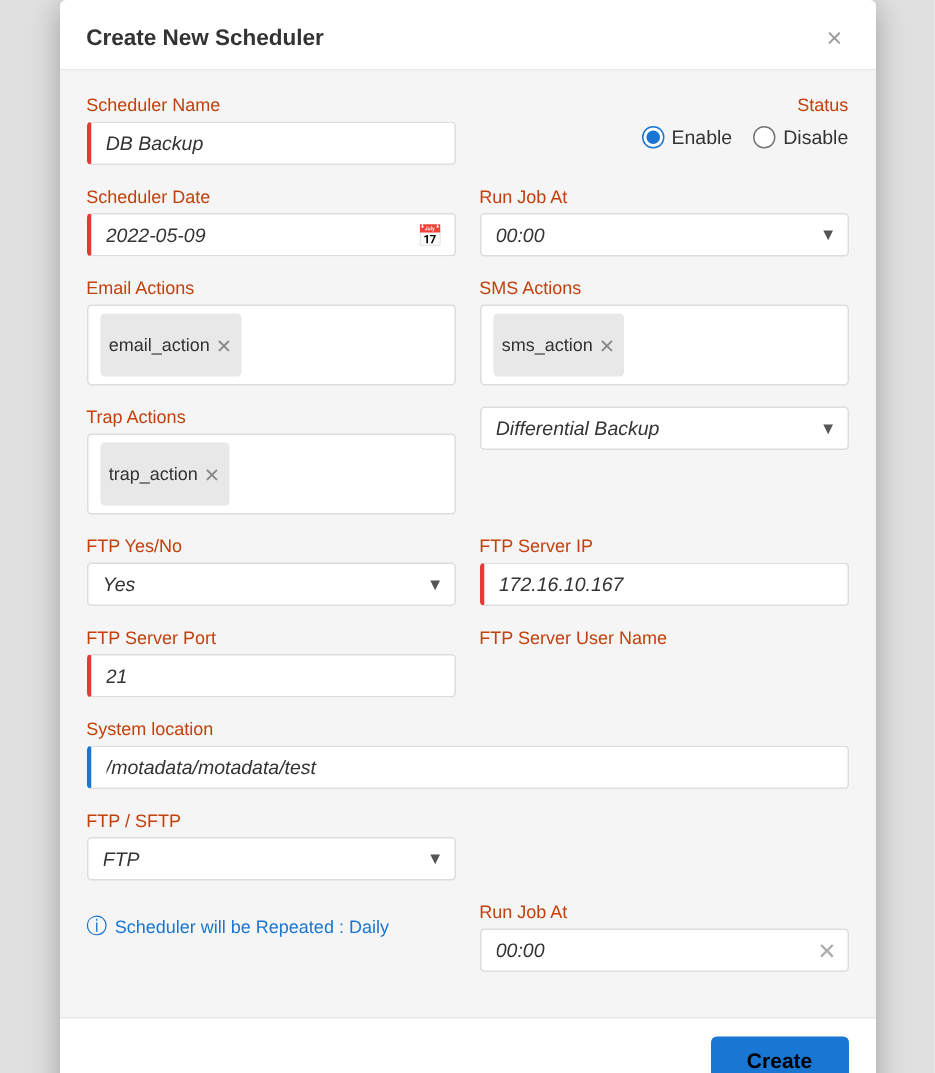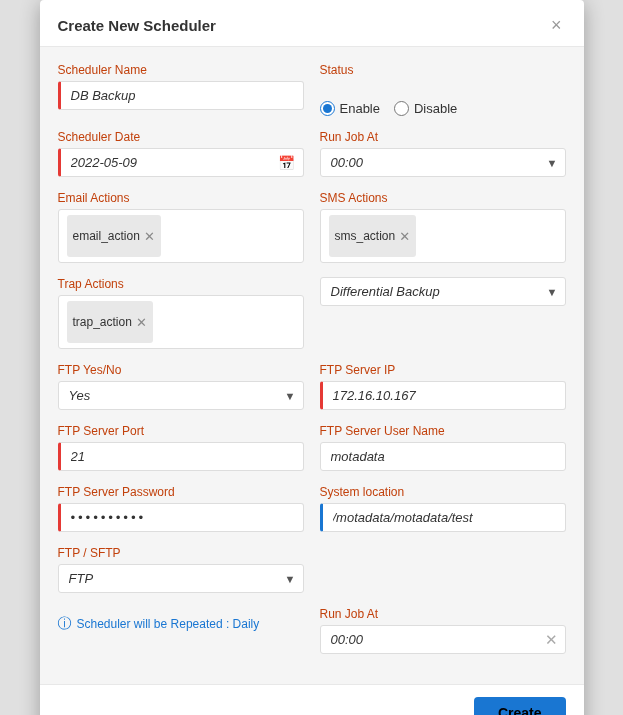--- a/index.html
+++ b/index.html
@@ -135,21 +135,22 @@
     .tag-remove {
       color: #888;
       font-size: 13px;
       cursor: pointer;
       line-height: 1;
     }
     
     .status-group {
       display: flex;
       flex-direction: column;
-      gap: 20px;
+      gap: 3px;
+      align-items: flex-end;
     }
     .radio-row {
       display: flex;
       align-items: center;
       gap: 14px;
       margin-top: 4px;
     }
     .radio-label {
       display: flex;
       align-items: center;
@@ -328,29 +329,24 @@
       </div>
     </div>
 
     <div class="form-row">
       <div class="form-group">
         <label class="form-label">FTP Server Port</label>
         <input type="text" class="form-control accent-border" value="21" style="">
       </div>
       <div class="form-group">
         <label class="form-label">FTP Server User Name</label>
-        <input type="text" class="form-control" value="motadata" style="">
-      </div>
-    </div>
-
-    <div class="form-row">
-      <div class="form-group">
-        <label class="form-label">FTP Server Password</label>
-        <input type="password" class="form-control accent-border password-dots" value="1234567890" style="">
-      </div>
+      </div>
+    </div>
+
+    <div class="form-row">
       <div class="form-group">
         <label class="form-label">System location</label>
         <input type="text" class="form-control accent-border-blue" value="/motadata/motadata/test" style="">
       </div>
     </div>
 
     <div class="form-row">
       <div class="form-group">
         <label class="form-label">FTP / SFTP</label>
         <div class="select-wrapper">

